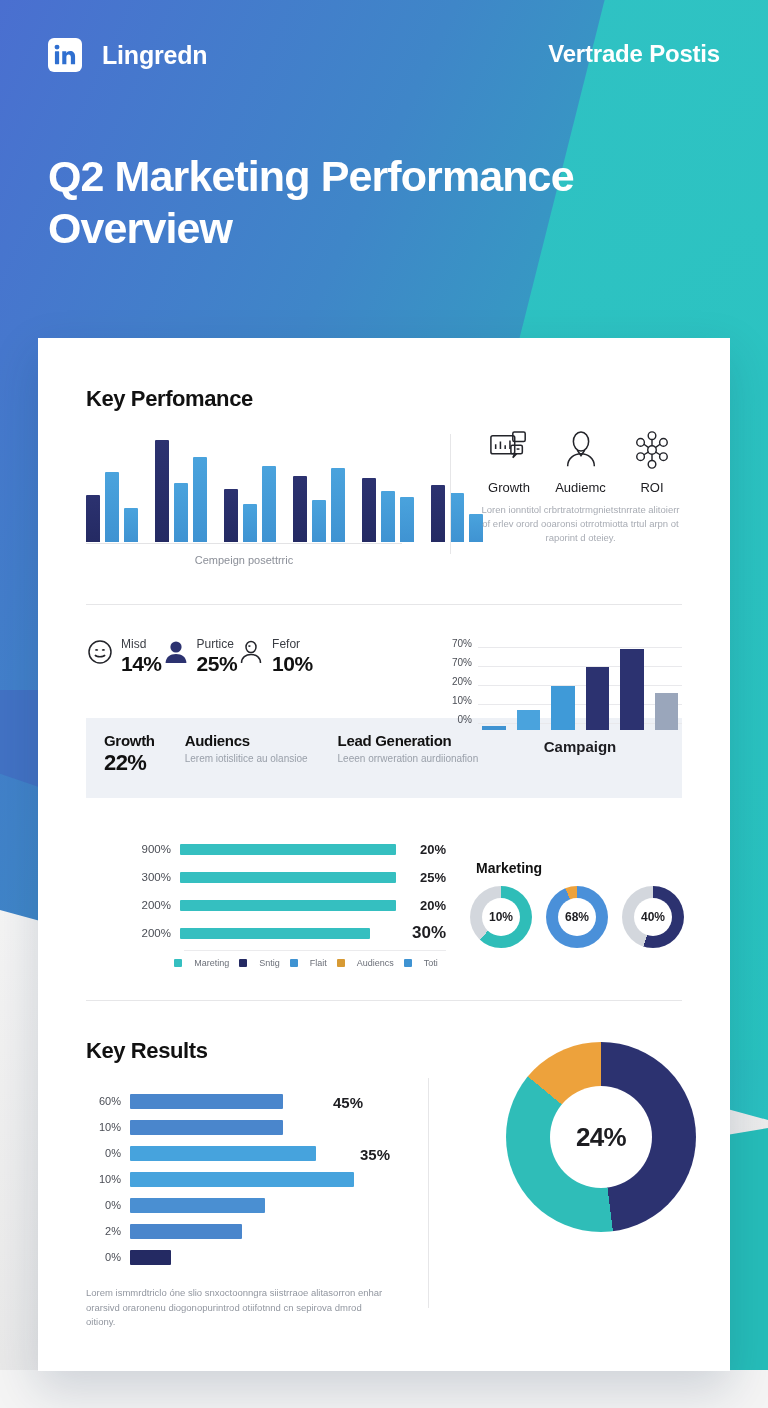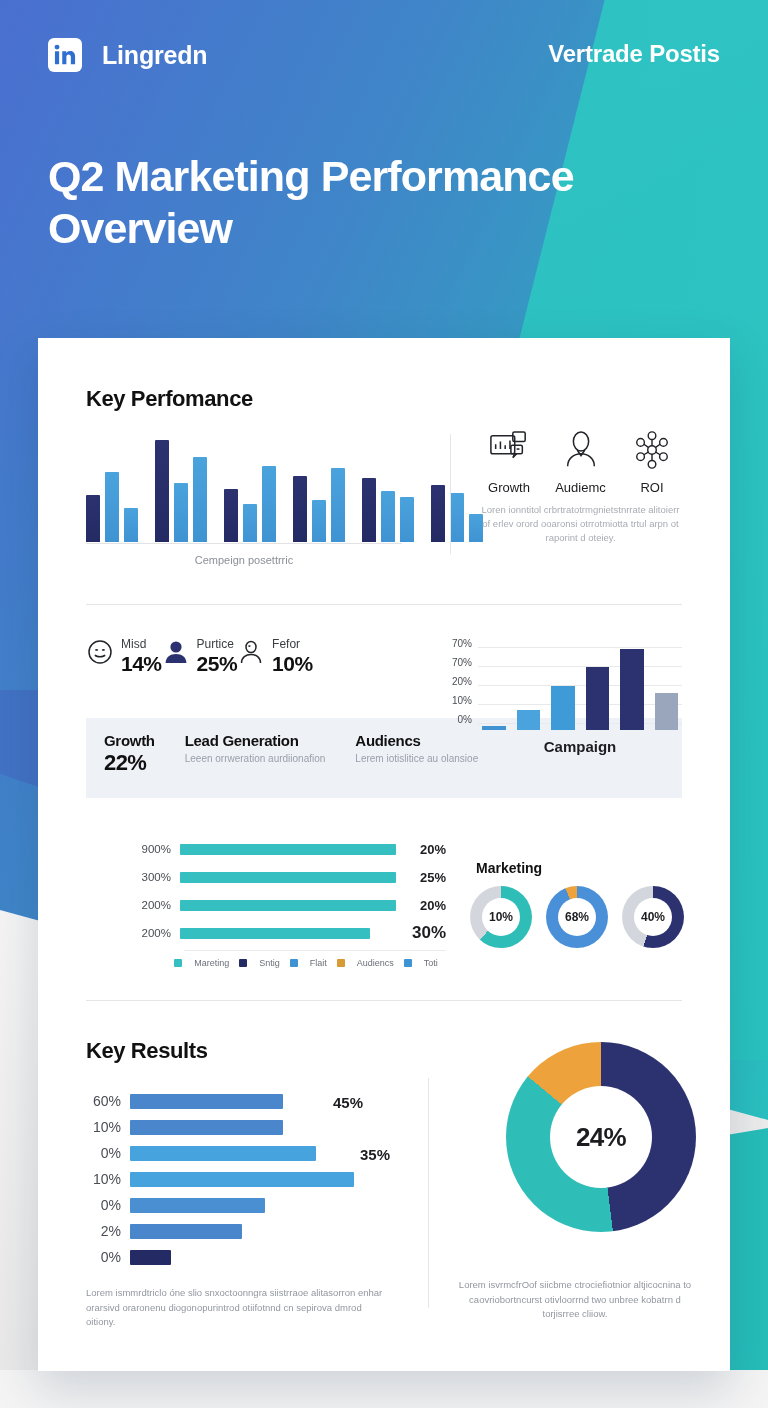--- a/index.html
+++ b/index.html
@@ -166,21 +166,21 @@
     display:flex; align-items:center; justify-content:center;
     font-size:12px; font-weight:700; color:#1d1d21;
   }
 
   .div2 { position:absolute; left:48px; top:662px; width:596px; }
 
   
   .kr-head { position:absolute; left:48px; top:700px; }
   .kr-bars { position:absolute; left:48px; top:752px; width:340px; }
   .kr-row { display:flex; align-items:center; height:22px; margin-bottom:4px; }
-  .kr-lbl { width:44px; text-align:right; font-size:14px; color:#4a4d55; padding-right:9px; }
+  .kr-lbl { width:44px; text-align:right; font-size:11px; color:#4a4d55; padding-right:9px; }
   .kr-fill { height:15px; border-radius:1px; }
   .kr-note { position:absolute; font-size:15px; font-weight:700; color:#1d1d21; }
   .kr-foot {
     position:absolute; left:48px; top:948px; width:300px;
     font-size:9.5px; line-height:1.55; color:#9297a0;
   }
   .kr-vdiv { position:absolute; left:390px; top:740px; width:1px; height:230px; background:#e6e6e8; }
 
   
   .big-donut { position:absolute; left:468px; top:704px; width:190px; height:190px; }
@@ -348,26 +348,26 @@
     </div>
   </div>
 
   <div class="gray-band">
     <div class="gb-items">
       <div class="gb-item">
         <div class="t">Growth</div>
         <div class="v">22%</div>
       </div>
       <div class="gb-item">
+        <div class="t">Audiencs</div>
+        <div class="s">Lerem iotislitice au olansioe</div>
+      </div>
+      <div class="gb-item">
         <div class="t">Lead Generation</div>
         <div class="s">Leeen orrweration aurdiionafion</div>
-      </div>
-      <div class="gb-item">
-        <div class="t">Audiencs</div>
-        <div class="s">Lerem iotislitice au olansioe</div>
       </div>
     </div>
   </div>
 
   <div class="camp">
     <div class="camp-y" id="campTicks">
         <div>70%</div>
         <div>70%</div>
         <div>20%</div>
         <div>10%</div>
@@ -496,15 +496,14 @@
       </div>
     </div>
   <div class="kr-note" style="left:295px; top:756px;">45%</div>
   <div class="kr-note" style="left:322px; top:808px;">35%</div>
   <div class="kr-foot">Lorem ismmrdtriclo óne slio snxoctoonngra siistrraoe alitasorron enhar orarsivd oraronenu diogonopurintrod otiifotnnd cn sepirova dmrod oitiony.</div>
   <div class="kr-vdiv"></div>
 
   <div class="big-donut" id="bigDonut" style="background: conic-gradient(rgb(44, 50, 112) 0deg, rgb(44, 50, 112) 172.8deg, rgb(47, 189, 184) 172.8deg, rgb(47, 189, 184) 309.6deg, rgb(237, 162, 60) 309.6deg, rgb(237, 162, 60) 360deg); border-radius: 50%;">
     <div class="hole">24%</div>
   </div>
-  <div class="donut-foot">Lorem isvrmcfrOof siicbme ctrociefiotnior altjicocnina to caovriobortncurst otivloorrnd two unbree kobatrn d torjisrree cliiow.</div>
 
 </div>
 
 </body></html>

